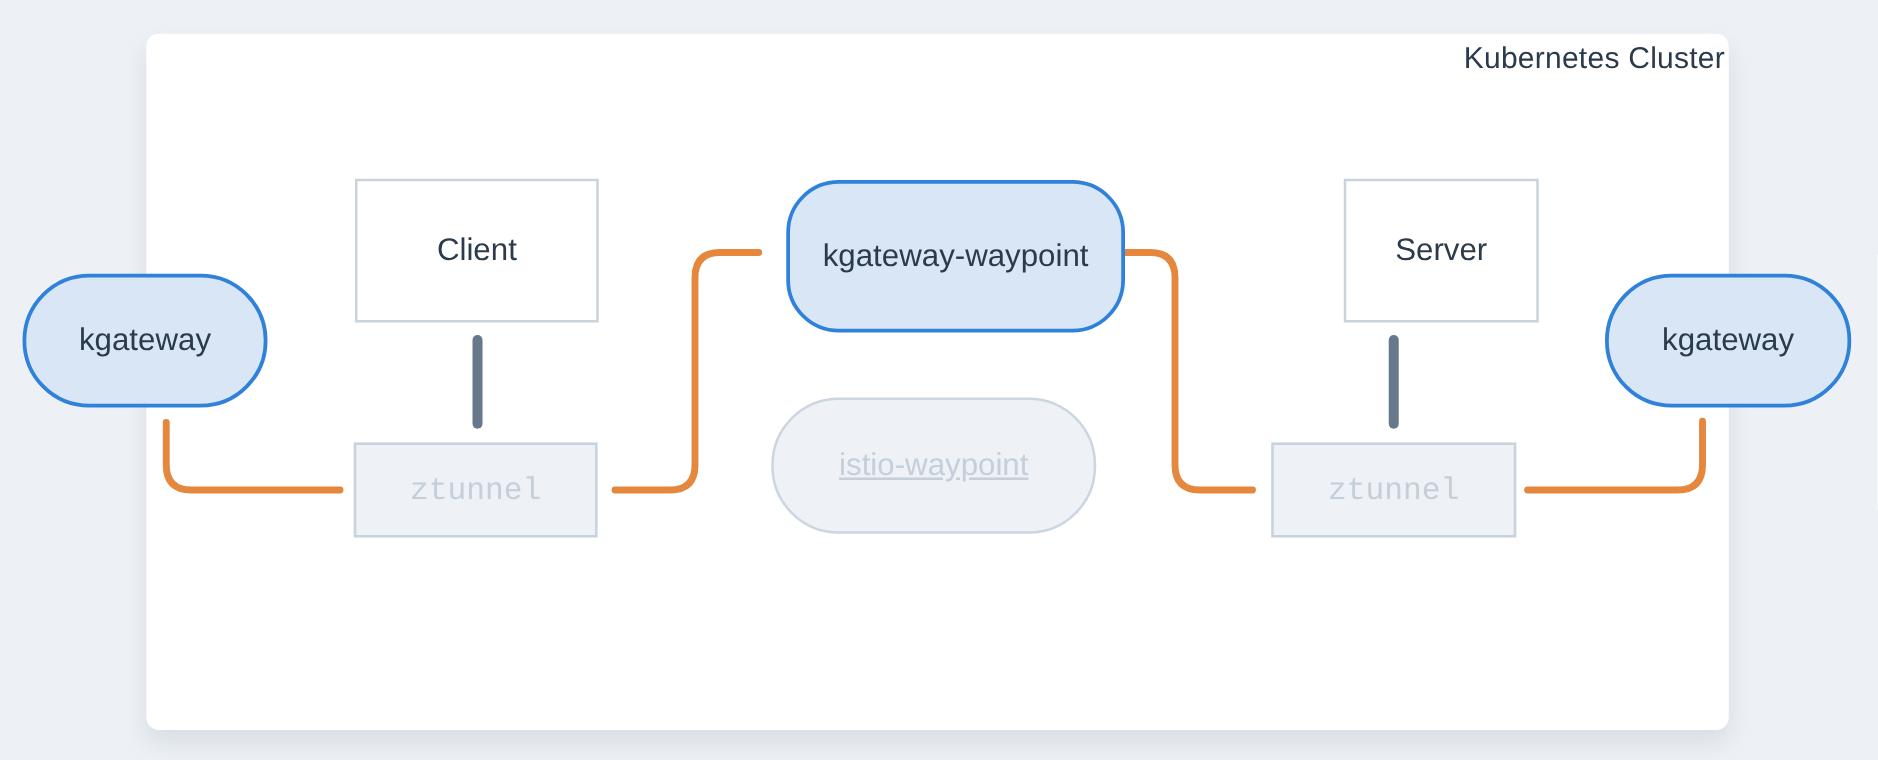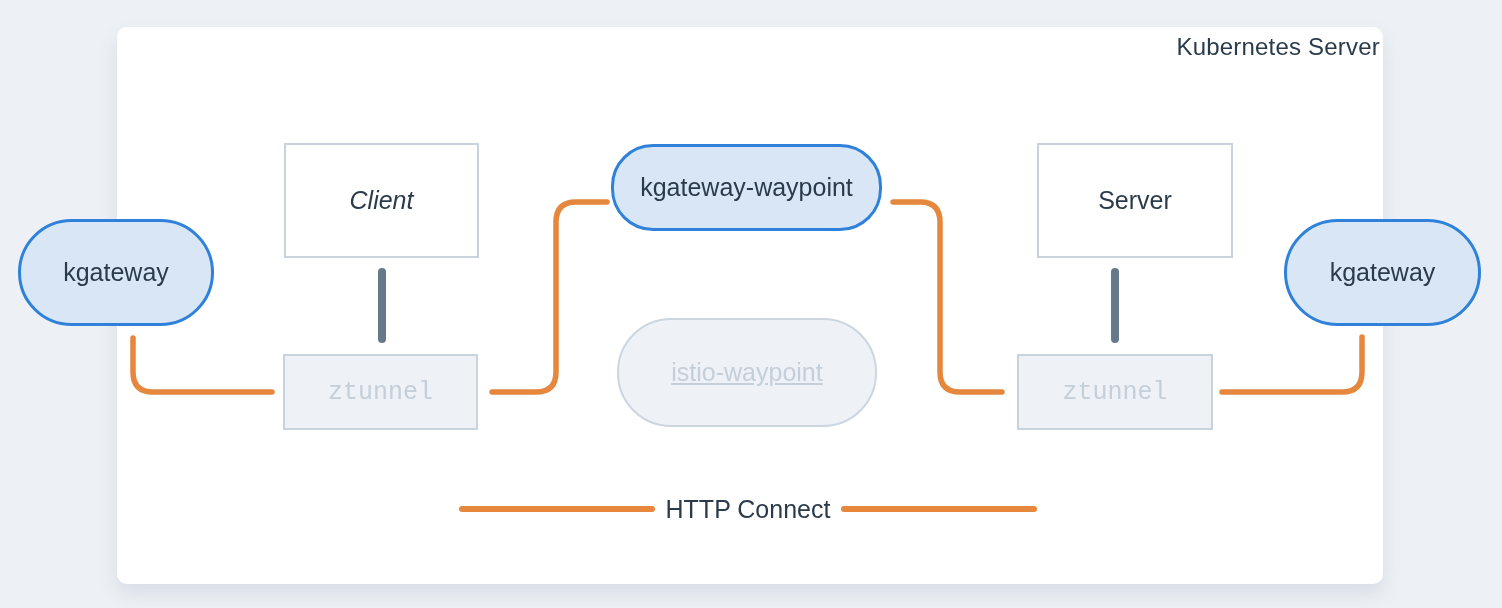--- a/index.html
+++ b/index.html
@@ -36,27 +36,27 @@
     background:var(--box-muted-fill);color:var(--text-muted);font-family:Liberation Mono, monospace;
   }
   .pill{
     background:var(--pill-fill);border:3px solid var(--pill-border);border-radius:54px;
   }
   .pill.waypoint{border-radius:42px;}
   .pill.ghost{
     background:var(--ghost-fill);border:2px solid var(--ghost-border);
     color:var(--text-muted);border-radius:54px;text-decoration:underline;
   }
-  .node-client{left:284px;top:143px;width:195px;height:115px;font-style:italic;}
-  .node-server{left:1037px;top:143px;width:196px;height:115px;}
+  .node-client{left:284px;top:143px;width:195px;height:115px;}
+  .node-server{left:1075px;top:143px;width:156px;height:115px;}
   .node-ztunnel-left{left:283px;top:354px;width:195px;height:76px;}
   .node-ztunnel-right{left:1017px;top:354px;width:196px;height:76px;}
   .node-kgateway-left{left:18px;top:219px;width:196px;height:107px;}
   .node-kgateway-right{left:1284px;top:219px;width:197px;height:107px;}
-  .node-kgateway-waypoint{left:611px;top:144px;width:271px;height:87px;}
+  .node-kgateway-waypoint{left:629px;top:144px;width:271px;height:122px;}
   .node-istio-waypoint{left:617px;top:318px;width:260px;height:109px;}
   .vbar{
     position:absolute;width:8px;height:75px;border-radius:4px;
     background:var(--connector-slate);
   }
   .vbar-left{left:378px;top:268px;}
   .vbar-right{left:1111px;top:268px;}
   svg.connectors{position:absolute;inset:0;width:1502px;height:608px;pointer-events:none;}
   svg.connectors path{
     fill:none;stroke:var(--connector-orange);stroke-width:5.5;stroke-linecap:round;
@@ -72,21 +72,21 @@
     font-size:25px;color:var(--text-dark);white-space:nowrap;padding:0 6px;
   }
 </style>
 </head>
 <body>
 
 <div class="stage">
 
   <div class="panel"></div>
 
-  <div class="panel-title">Kubernetes Server</div>
+  <div class="panel-title">Kubernetes Cluster</div>
 
   <svg class="connectors" viewBox="0 0 1502 608">
     <path d="M133 338 L133 372 Q133 392 153 392 L272 392"></path>
     <path d="M492 392 L536 392 Q556 392 556 372 L556 222 Q556 202 576 202 L607 202"></path>
     <path d="M893 202 L920 202 Q940 202 940 222 L940 372 Q940 392 960 392 L1002 392"></path>
     <path d="M1222 392 L1342 392 Q1362 392 1362 372 L1362 337"></path>
   </svg>
 
   <div class="vbar vbar-left"></div>
   <div class="vbar vbar-right"></div>
@@ -100,19 +100,14 @@
   <div class="node pill waypoint node-kgateway-waypoint">kgateway-waypoint</div>
 
   <div class="node pill ghost node-istio-waypoint">istio-waypoint</div>
 
   <div class="node box node-server">Server</div>
 
   <div class="node box muted node-ztunnel-right">ztunnel</div>
 
   <div class="node pill node-kgateway-right">kgateway</div>
 
-  <div class="legend">
-    <div class="legend-line"></div>
-    <div class="legend-label">HTTP Connect</div>
-    <div class="legend-line"></div>
-  </div>
 
 </div>
 
 </body></html>

